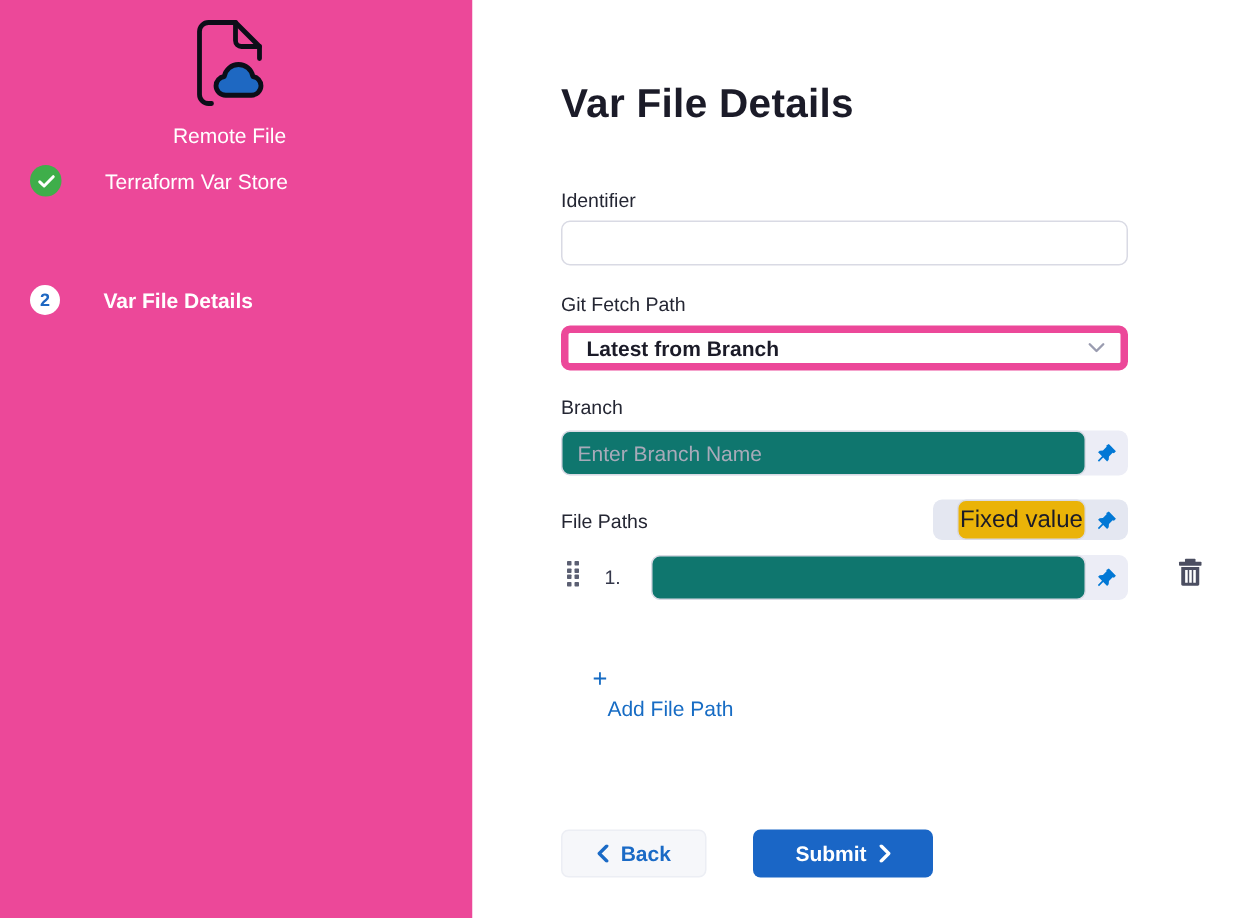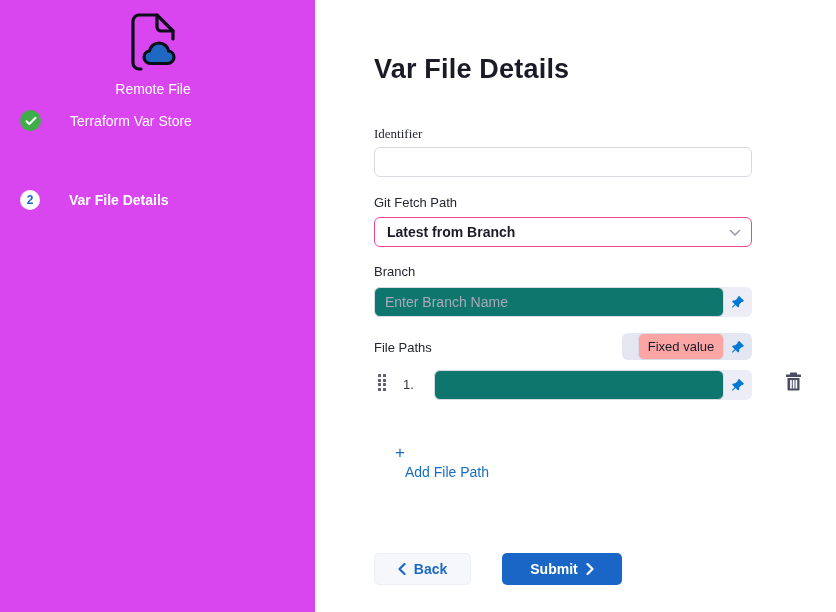--- a/index.html
+++ b/index.html
@@ -1,57 +1,57 @@
 <!DOCTYPE html>
 <html><head>
 <meta charset="utf-8">
 <style>
   * { margin:0; padding:0; box-sizing:border-box; }
   html,body { width:836px; height:612px; background:#ffffff; font-family:"Liberation Sans", sans-serif; }
   .app { position:relative; width:836px; height:612px; overflow:hidden; background:#ffffff; }
 
   
-  .sidebar { position:absolute; left:0; top:0; width:315px; height:612px; background:#d946ef; }
+  .sidebar { position:absolute; left:0; top:0; width:315px; height:612px; background:#ec4899; }
   .store-block { position:absolute; left:0; top:12px; width:306px; text-align:center; }
   .store-icon { display:inline-block; }
   .store-label { margin-top:4px; color:#ffffff; font-size:14px; line-height:18px; }
   .step-row { position:absolute; left:20px; display:flex; align-items:center; gap:29px; }
   .step-row.step-1 { top:110px; }
   .step-row.step-2 { top:190px; }
   .step-check { width:21px; height:21px; border-radius:50%; background:#3fae4a; display:flex; align-items:center; justify-content:center; flex:0 0 auto; }
   .step-num { width:20px; height:20px; border-radius:50%; background:#ffffff; color:#1e68c2; font-size:12px; font-weight:700; display:flex; align-items:center; justify-content:center; flex:0 0 auto; }
   .step-label { color:#ffffff; font-size:14px; }
   .step-2 .step-label { font-weight:700; }
 
   
   .main { position:absolute; left:315px; top:0; width:521px; height:612px; background:#ffffff; }
   .page-title { position:absolute; left:59px; top:52px; font-size:27px; line-height:34px; font-weight:600; color:#1b1b28; letter-spacing:0.2px; }
 
   .field-label { position:absolute; left:59px; font-size:13px; color:#242633; }
-  .lbl-identifier { top:126px;font-family:Liberation Serif, serif; }
+  .lbl-identifier { top:126px; }
   .lbl-fetch { top:195px; }
   .lbl-branch { top:264px; }
   .lbl-filepaths { top:340px; }
 
   .text-input { position:absolute; left:59px; width:378px; height:30px; border:1px solid #d9dae4; border-radius:6px; background:#ffffff; font-size:14px; color:#1b1b28; padding:0 10px; font-family:"Liberation Sans", sans-serif; outline:none; }
   .inp-identifier { top:147px; }
 
-  .select-box { position:absolute; left:59px; top:217px; width:378px; height:30px; border:1px solid #ec4899; border-radius:6px; background:#ffffff; display:flex; align-items:center; justify-content:space-between; padding:0 10px 0 12px; cursor:pointer; }
+  .select-box { position:absolute; left:59px; top:217px; width:378px; height:30px; border:5px solid #ec4899; border-radius:6px; background:#ffffff; display:flex; align-items:center; justify-content:space-between; padding:0 10px 0 12px; cursor:pointer; }
   .select-value { font-size:14px; font-weight:600; color:#1b1b28; }
 
   .pin-input { position:absolute; background:#ecedf6; border-radius:6px; display:flex; align-items:stretch; }
   .pin-input .white-part { flex:1; background:#0f766e; border:1px solid #d9dae4; border-radius:6px; display:flex; align-items:center; }
   .pin-input input { width:100%; height:100%; border:none; outline:none; background:transparent; font-size:14px; color:#1b1b28; padding:0 10px; font-family:"Liberation Sans", sans-serif; }
   .pin-input input::placeholder { color:#a8aab9; }
   .pin-seg { width:28px; display:flex; align-items:center; justify-content:center; cursor:pointer; }
   .branch-wrap { left:59px; top:287px; width:378px; height:30px; }
   .row-input-wrap { left:119px; top:370px; width:318px; height:30px; }
 
   .fixed-value-group { position:absolute; top:333px; left:307px; width:130px; height:27px; background:#e4e7f1; border-radius:6px; display:flex; align-items:stretch; }
-  .fixed-value-btn { flex:1; background:#fca5a5; border:1px solid #d9dae4; border-radius:6px; display:flex; align-items:center; justify-content:center; font-size:13px; color:#1b1b28; cursor:pointer;margin-left:16px; }
+  .fixed-value-btn { flex:1; background:#eab308; border:1px solid #d9dae4; border-radius:6px; display:flex; align-items:center; justify-content:center; font-size:16px; color:#1b1b28; cursor:pointer;margin-left:16px; }
 
   .drag-handle { position:absolute; left:63px; top:374px; width:9px; height:16px; display:grid; grid-template-columns:3px 3px; grid-auto-rows:3px; gap:1.5px; cursor:grab; }
   .drag-handle i { background:#5b5f72; border-radius:0.5px; }
   .row-index { position:absolute; left:88px; top:377px; font-size:13px; color:#34374a; }
   .trash-btn { position:absolute; left:468px; top:371px; width:20px; height:20px; background:none; border:none; cursor:pointer; display:flex; align-items:center; justify-content:center; }
 
   .add-link { position:absolute; left:80px; top:424px; display:flex; align-items:center; background:none; border:none; cursor:pointer; color:#176cc4; }
   .add-plus { font-size:17px; line-height:17px; font-weight:400; }
   .add-text { font-size:14px; font-weight:500;margin-top:40px; }
 

